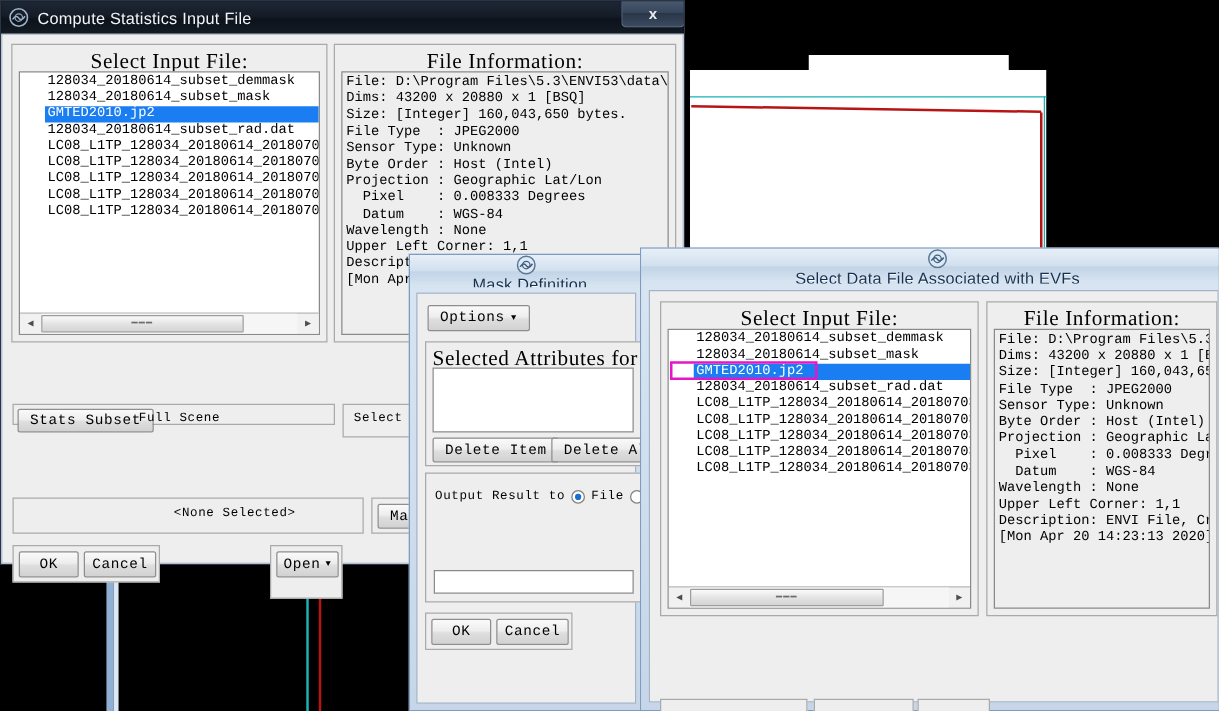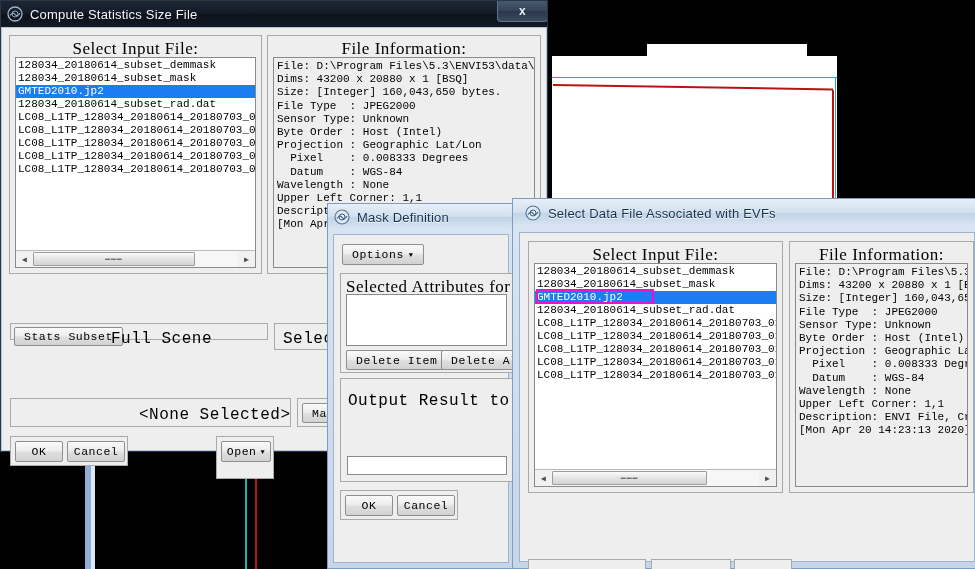--- a/index.html
+++ b/index.html
@@ -49,20 +49,21 @@
   }
   
   .win-light{
     border:1px solid #7d9dc0;
     background:#cfdcec;
   }
   .win-light .titlebar{
     background:linear-gradient(180deg,#e7eff8 0%,#d2e0ee 48%,#c2d4e7 52%,#d9e5f2 100%);
     color:#15314f;
     text-shadow:0 1px 0 rgba(255,255,255,.85);
+    flex-direction:column;
   }
   .win-light .frame{
     position:absolute;left:0;right:0;top:26px;bottom:0;
     padding:4px 5px 5px 5px;box-sizing:border-box;
     background:linear-gradient(180deg,#d8e4f1 0%,#c6d6e8 100%);
   }
   .win-light .frame > .inner{
     background:#eeeeee;width:100%;height:100%;box-sizing:border-box;
     border:1px solid #9fb4cb;position:relative;
   }
@@ -90,21 +91,21 @@
     text-align:center;font-size:17px;color:#000;padding:3px 0 2px;
     font-family:Liberation Serif, serif;
     letter-spacing:.5px;
   }
   .listbox{
     background:#ffffff;border:1px solid #8a8a8a;
     overflow:hidden;box-sizing:border-box;position:relative;
   }
   .listbox .row{
     white-space:nowrap;font-size:11px;line-height:13px;color:#000;
-    padding-left:2px;overflow:hidden;height:13px;
+    padding-left:2px;overflow:hidden;height:13px;margin-left:20px;
   }
   .listbox .row.sel{background:#1a7ef2;color:#ffffff;}
   .hilite-box{
     position:absolute;border:2px solid #e516c8;box-sizing:border-box;
     pointer-events:none;
   }
   .infobox{
     background:#eeeeee;border:1px solid #8a8a8a;
     box-sizing:border-box;overflow:hidden;position:relative;
     padding:2px 0 0 3px;
@@ -151,21 +152,21 @@
     width:11px;height:11px;border-radius:50%;
     border:1px solid #808080;background:#fff;
     display:inline-block;position:relative;vertical-align:-2px;
     box-sizing:border-box;
   }
   .radio.on{background:#ffffff;}
   .radio.on:after{
     content:"";position:absolute;left:2px;top:2px;width:5px;height:5px;
     border-radius:50%;background:#1a6fd4;
   }
-  .lbl{font-size:16px;letter-spacing:.5px;color:#000;white-space:nowrap;}
+  .lbl{font-size:10px;letter-spacing:.5px;color:#000;white-space:nowrap;}
   .watermark{
     position:absolute;font-family:"Liberation Sans",sans-serif;
     font-size:13px;color:rgba(255,255,255,.45);
     letter-spacing:.3px;white-space:nowrap;pointer-events:none;
   }
 </style>
 </head>
 <body>
 
 <div id="desktop">
@@ -200,21 +201,21 @@
 
 <div class="win win-dark" style="left:0px;top:0px;width:548px;height:452px;">
   <div class="titlebar">
     <span class="tb-icon">
       <svg width="16" height="16" viewBox="0 0 16 16">
         <circle cx="8" cy="8" r="7" fill="none" stroke="#9fb3c9" stroke-width="1.3"></circle>
         <path d="M3 9.5 Q6 5.5 8 8.5 T13 7" fill="none" stroke="#9fb3c9" stroke-width="1.2"></path>
         <circle cx="8" cy="8" r="3" fill="none" stroke="#8fa5bd" stroke-width="1"></circle>
       </svg>
     </span>
-    <span>Compute Statistics Size File</span>
+    <span>Compute Statistics Input File</span>
     <span class="closebtn">x</span>
   </div>
 
   <div class="body" style="background:#eeeeee;border:1px solid #b7c4d3;">
 
     <div class="group" style="left:7px;top:7px;width:253px;height:239px;">
       <div class="grp-title">Select Input File:</div>
       <div class="listbox" style="position:absolute;left:5px;top:21px;right:5px;bottom:5px;">
         <div id="w1rows" style="position:absolute;left:0;right:0;top:1px;bottom:17px;overflow:hidden;">
             <div class="row">128034_20180614_subset_demmask</div>

